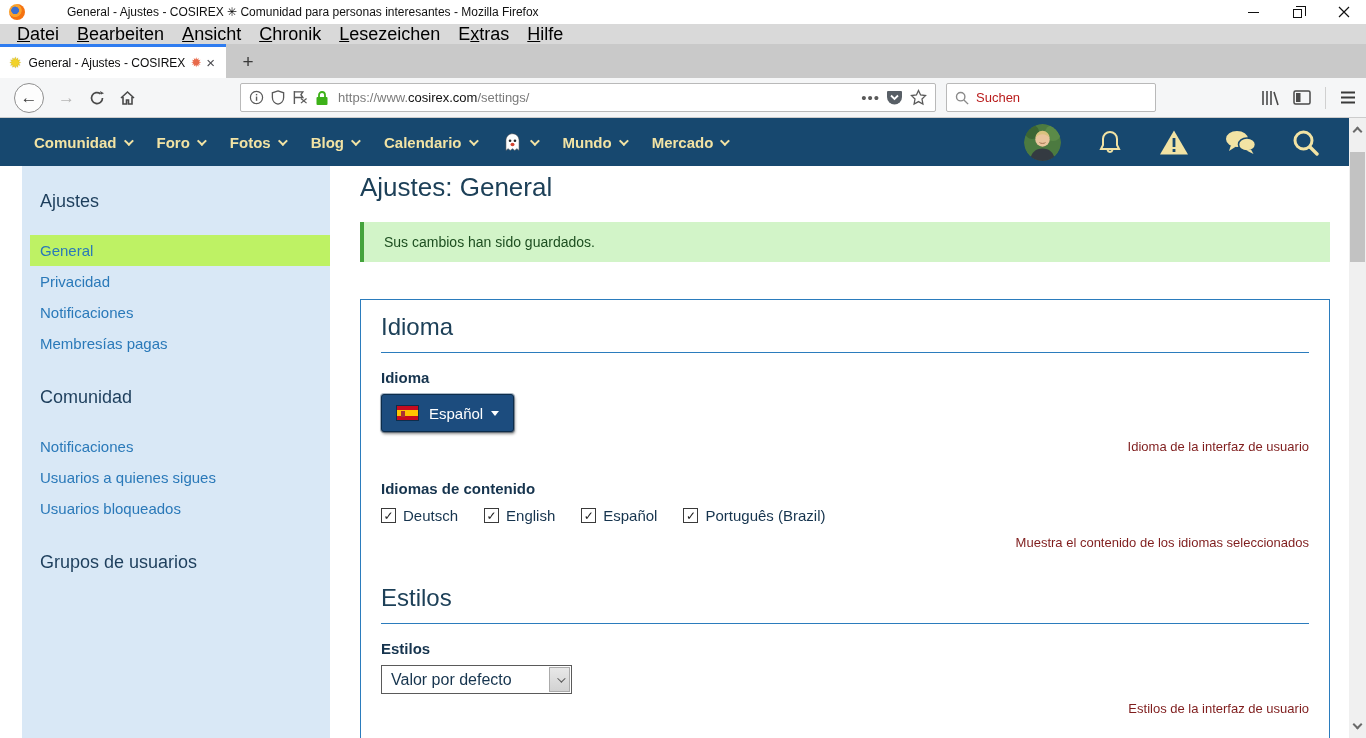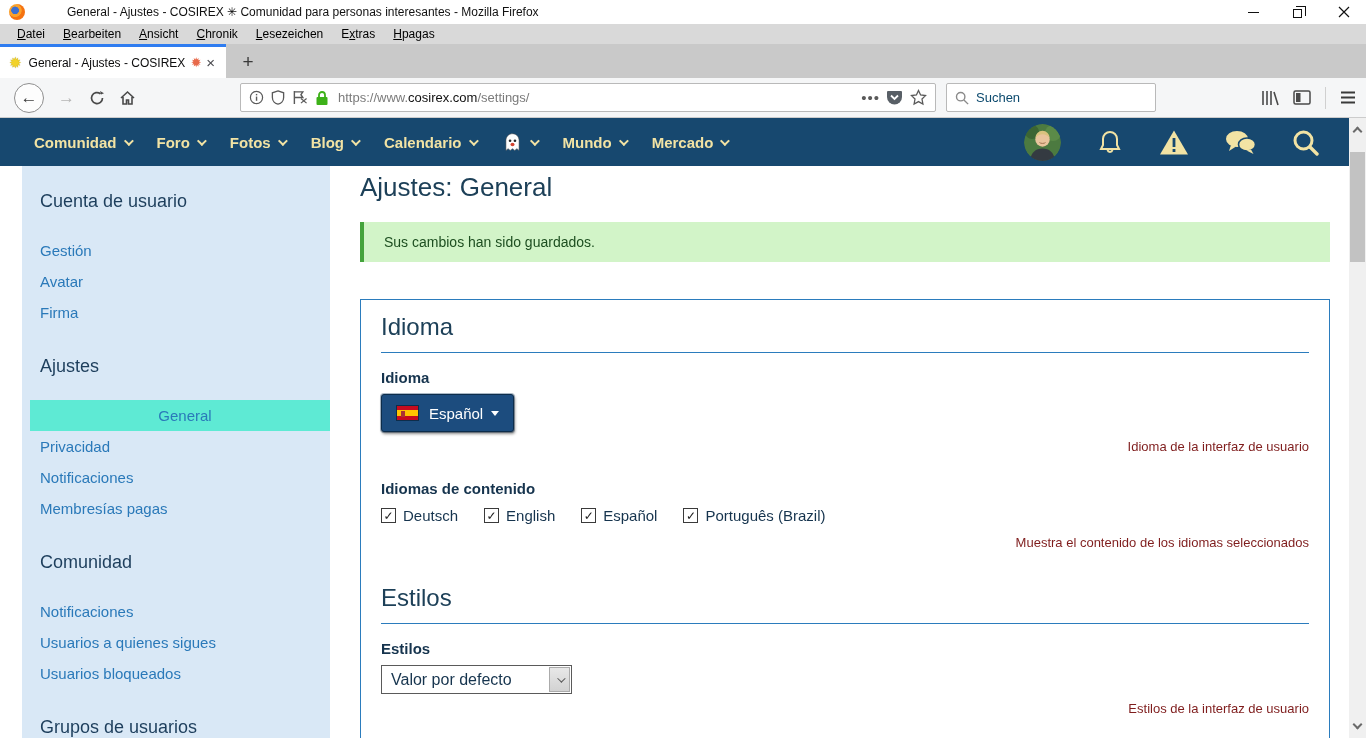--- a/index.html
+++ b/index.html
@@ -12,21 +12,21 @@
     background:radial-gradient(circle at 38% 40%, #3b6fd1 0 26%, #f9a12b 30% 45%, #f57210 50% 75%, #e3542a 100%); }
   .win-title { font-size:12px; color:#111; margin-left:10px; }
   .win-controls { margin-left:auto; display:flex; height:100%; }
   .win-btn { width:45px; height:24px; display:flex; align-items:center; justify-content:center; }
   .glyph-min { width:11px; height:1px; background:#111; display:block; }
   .glyph-restore { width:9px; height:9px; border:1px solid #111; position:relative; display:block; background:#fff; margin-top:2px; margin-left:-2px; }
   .glyph-restore:before { content:""; position:absolute; left:2px; top:-4px; width:9px; height:9px; border:1px solid #111; border-bottom:none; border-left:none; }
 
   
   .menubar { position:absolute; left:0; top:24px; width:1366px; height:20px; background:#d9d9d9; display:flex; align-items:center; padding-left:8px; }
-  .menu-item { font-size:12px; color:#000; padding:0 9px; line-height:20px; }
+  .menu-item { font-size:18px; color:#000; padding:0 9px; line-height:20px; }
   .menu-item .u { text-decoration:underline; }
 
   
   .tabbar { position:absolute; left:0; top:44px; width:1366px; height:34px; background:#c9c9c9; }
   .tab { position:absolute; left:0; top:0; width:226px; height:34px; background:#fff; box-shadow:inset 0 3px 0 var(--tab_accent,#2f7cf0); display:flex; align-items:center; padding:3px 8px 0 9px; }
   .tab-favicon { color:#f2d229; font-size:15px; text-shadow:0 0 1px #9a8a1a; line-height:1; }
   .tab-title { font-size:12px; color:#0c0c0d; margin-left:7px; white-space:nowrap; overflow:hidden; flex:1; }
   .tab-burst { color:#e8694a; font-size:13px; margin:0 2px; }
   .tab-close { font-size:15px; color:#4a4a4f; padding:0 3px; line-height:1; }
   .newtab { position:absolute; left:233px; top:4px; width:30px; height:28px; font-size:19px; color:#3a3a3a; text-align:center; line-height:27px; }
@@ -37,41 +37,41 @@
   .back-circle { width:30px; height:30px; border-radius:50%; border:1px solid #8f8f8f; background:#fdfdfd; margin-left:4px; }
   .arrow { font-size:17px; color:#3d3d3d; line-height:1; }
   .arrow.disabled { color:#b5b5b5; }
   .tb-ico { margin-left:14px; }
   .urlbar { margin-left:104px; width:696px; height:29px; background:#fff; border:1px solid #b9b9b9; border-radius:2px; display:flex; align-items:center; padding:0 8px; }
   .urlbar .sep-gap { margin-left:7px; }
   .url-text { font-size:13px; margin-left:9px; flex:1; white-space:nowrap; overflow:hidden; }
   .url-dim { color:#7b7b7b; } .url-domain { color:#101010; }
   .overflow-dots { color:#5a5a5a; font-size:15px; letter-spacing:1px; margin:0 6px; }
   .searchbar { margin-left:10px; width:210px; height:29px; background:#fff; border:1px solid #b9b9b9; border-radius:2px; display:flex; align-items:center; padding:0 8px; }
-  .search-ph { font-size:13px; color:#0c4a6e; margin-left:7px; }
+  .search-ph { font-size:13px; color:#b91c1c; margin-left:7px; }
   .right-tools { margin-left:auto; display:flex; align-items:center; }
   .tool-divider { width:1px; height:22px; background:#d0d0d0; margin-left:14px; }
 
   
   .sitenav { position:absolute; left:0; top:118px; width:1349px; height:48px; background:var(--nav_bg,#17486f); display:flex; align-items:center; padding-left:34px; }
   .nav-item { display:flex; align-items:center; margin-right:26px; cursor:pointer; }
   .nav-label { font-size:15px; font-weight:bold; color:var(--nav_text,#f2e3a4); }
   .chev { width:7px; height:7px; border-right:2px solid var(--nav_text,#f2e3a4); border-bottom:2px solid var(--nav_text,#f2e3a4); transform:rotate(45deg) translateY(-2px); margin-left:7px; }
   .nav-right { margin-left:auto; display:flex; align-items:center; padding-right:30px; }
   .nav-ico { margin-left:36px; display:flex; align-items:center; }
   .avatar { width:37px; height:37px; border-radius:50%; overflow:hidden; display:block; }
 
   
   .page { position:absolute; left:0; top:166px; width:1349px; height:572px; background:#fff; overflow:hidden; }
 
   .sidebar { position:absolute; left:22px; top:0; width:308px; height:572px; background:#d9e8f6; padding-top:25px; }
   .sb-heading { font-size:18px; color:#1d3e5c; padding-left:18px; line-height:21px; margin-bottom:23px; }
   .sb-links { margin-bottom:28px; }
   .sb-link { height:31px; line-height:31px; font-size:15px; color:var(--link_blue,#2a79b9); margin-left:8px; padding-left:10px; cursor:pointer; }
-  .sb-link.active { background:#5eead4;text-align:center; }
+  .sb-link.active { background:#bef264; }
 
   .main { position:absolute; left:360px; top:1px; width:970px; height:708px; }
   .page-title { font-size:26px; font-weight:400; color:#1d4058; margin-top:4px; line-height:32px; }
   .alert-success { margin-top:19px; height:40px; background:var(--alert_bg,#d2f4c8); border-left:4px solid var(--alert_border,#44a33c); display:flex; align-items:center; padding-left:20px; font-size:14px; color:#1d4e20; }
   .panel { margin-top:37px; border:1px solid var(--accent_blue,#2b7cbd); padding:12px 20px 20px 20px; height:500px; }
   .section-heading { font-size:24px; font-weight:400; color:#1d4058; line-height:30px; }
   .section-hr { border:none; border-top:1px solid var(--accent_blue,#2b7cbd); margin-top:10px; }
   .field-label { font-size:15px; font-weight:bold; color:#16344e; margin-top:16px; }
   .lang-btn { margin-top:8px; display:inline-flex; align-items:center; background:var(--button_bg,#1c4c7e); border:1px solid #0d2d4b; box-shadow:1px 2px 3px rgba(0,0,0,.45), 0 0 0 1px rgba(19,60,99,.35); border-radius:3px; padding:0 14px; height:38px; cursor:pointer; }
   .flag-es { width:23px; height:16px; display:inline-block; position:relative; background:linear-gradient(to bottom, #c60b1e 0 25%, #ffc400 25% 75%, #c60b1e 75% 100%); border:1px solid #0d2d4b; }
@@ -121,21 +121,21 @@
   </div>
 </div>
 
 <div class="menubar">
   <span class="menu-item"><span></span><span class="u">D</span><span>atei</span></span>
   <span class="menu-item"><span></span><span class="u">B</span><span>earbeiten</span></span>
   <span class="menu-item"><span></span><span class="u">A</span><span>nsicht</span></span>
   <span class="menu-item"><span></span><span class="u">C</span><span>hronik</span></span>
   <span class="menu-item"><span></span><span class="u">L</span><span>esezeichen</span></span>
   <span class="menu-item"><span>E</span><span class="u">x</span><span>tras</span></span>
-  <span class="menu-item"><span></span><span class="u">H</span><span>pagas</span></span>
+  <span class="menu-item"><span></span><span class="u">H</span><span>ilfe</span></span>
 </div>
 
 <div class="tabbar">
   <div class="tab">
     <span class="tab-favicon">✹</span>
     <span class="tab-title"><span>General - Ajustes - COSIREX</span> <span class="tab-burst">✹</span></span>
     <span class="tab-close">×</span>
   </div>
   <span class="newtab">+</span>
 </div>
@@ -293,28 +293,20 @@
           <circle cx="11.5" cy="11.5" r="8.5" fill="none" stroke="#f2e3a4" stroke-width="3"></circle>
           <path d="M18 18 L25 25" stroke="#f2e3a4" stroke-width="3.4" stroke-linecap="round"></path>
         </svg>
     </span>
   </div>
 </div>
 
 <div class="page">
 
   <div class="sidebar">
-    <div>
-      <div class="sb-heading">Cuenta de usuario</div>
-      <div class="sb-links">
-        <div class="sb-link">Gestión</div>
-        <div class="sb-link">Avatar</div>
-        <div class="sb-link">Firma</div>
-      </div>
-    </div>
     <div>
       <div class="sb-heading">Ajustes</div>
       <div class="sb-links">
         <div class="sb-link active">General</div>
         <div class="sb-link">Privacidad</div>
         <div class="sb-link">Notificaciones</div>
         <div class="sb-link">Membresías pagas</div>
       </div>
     </div>
     <div>

